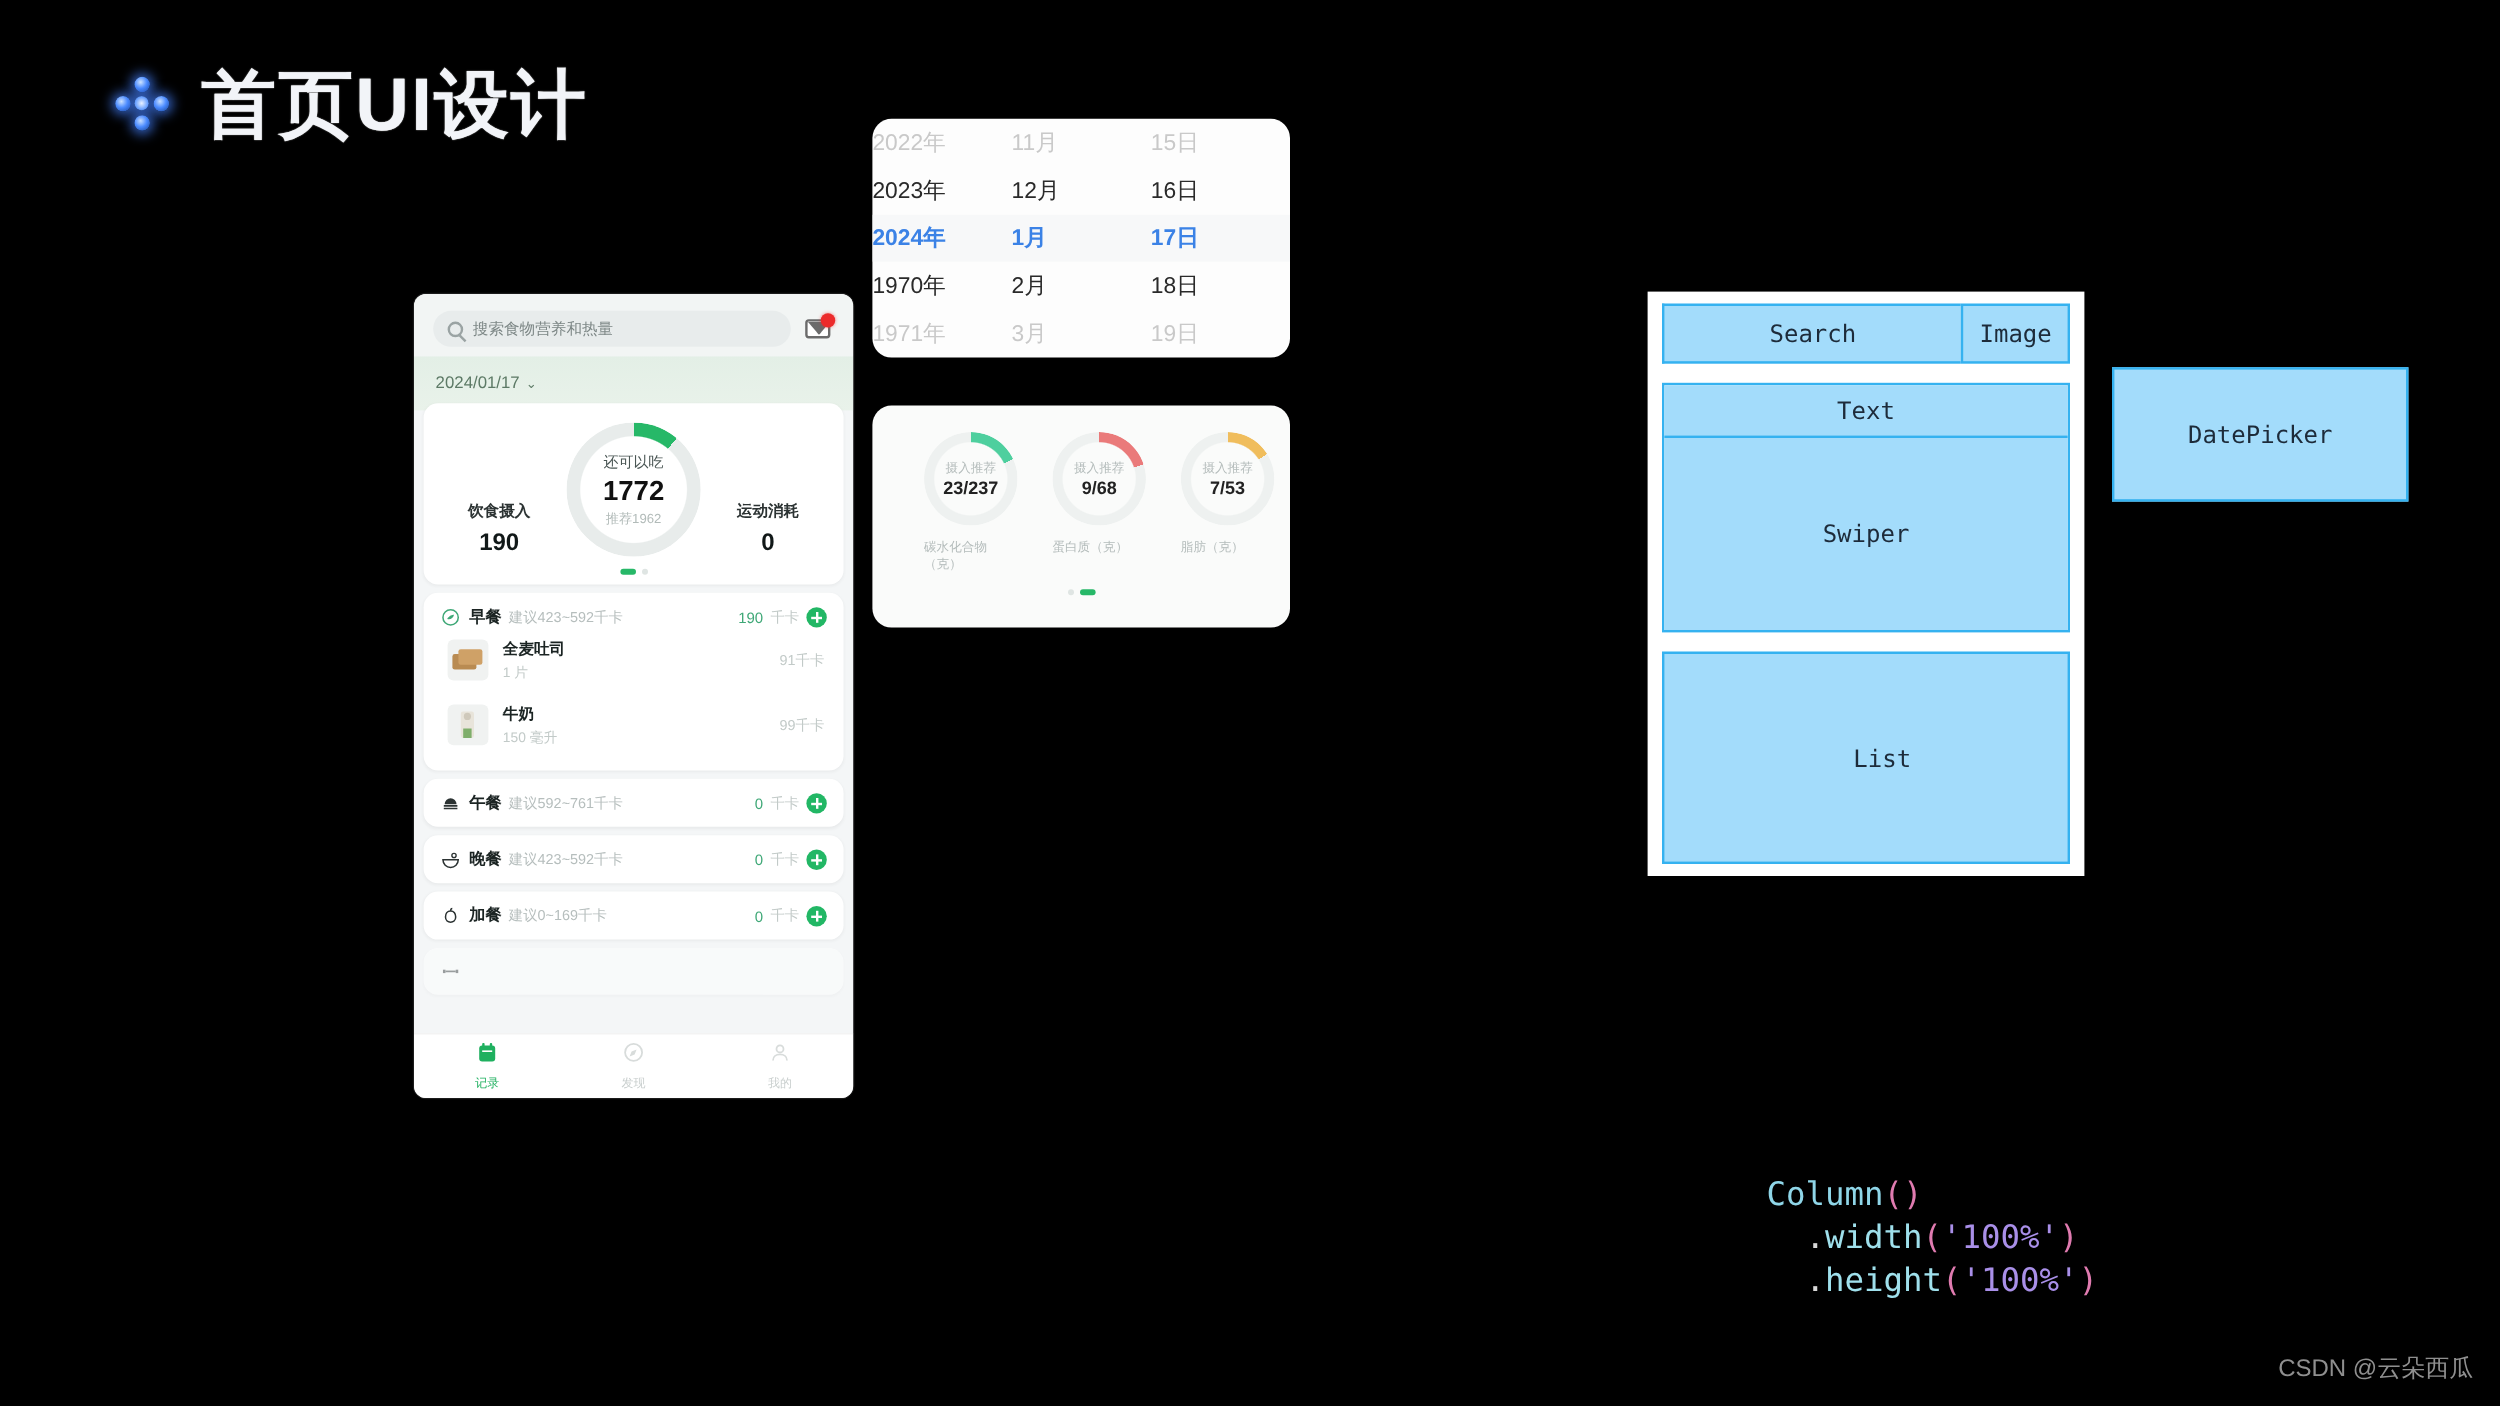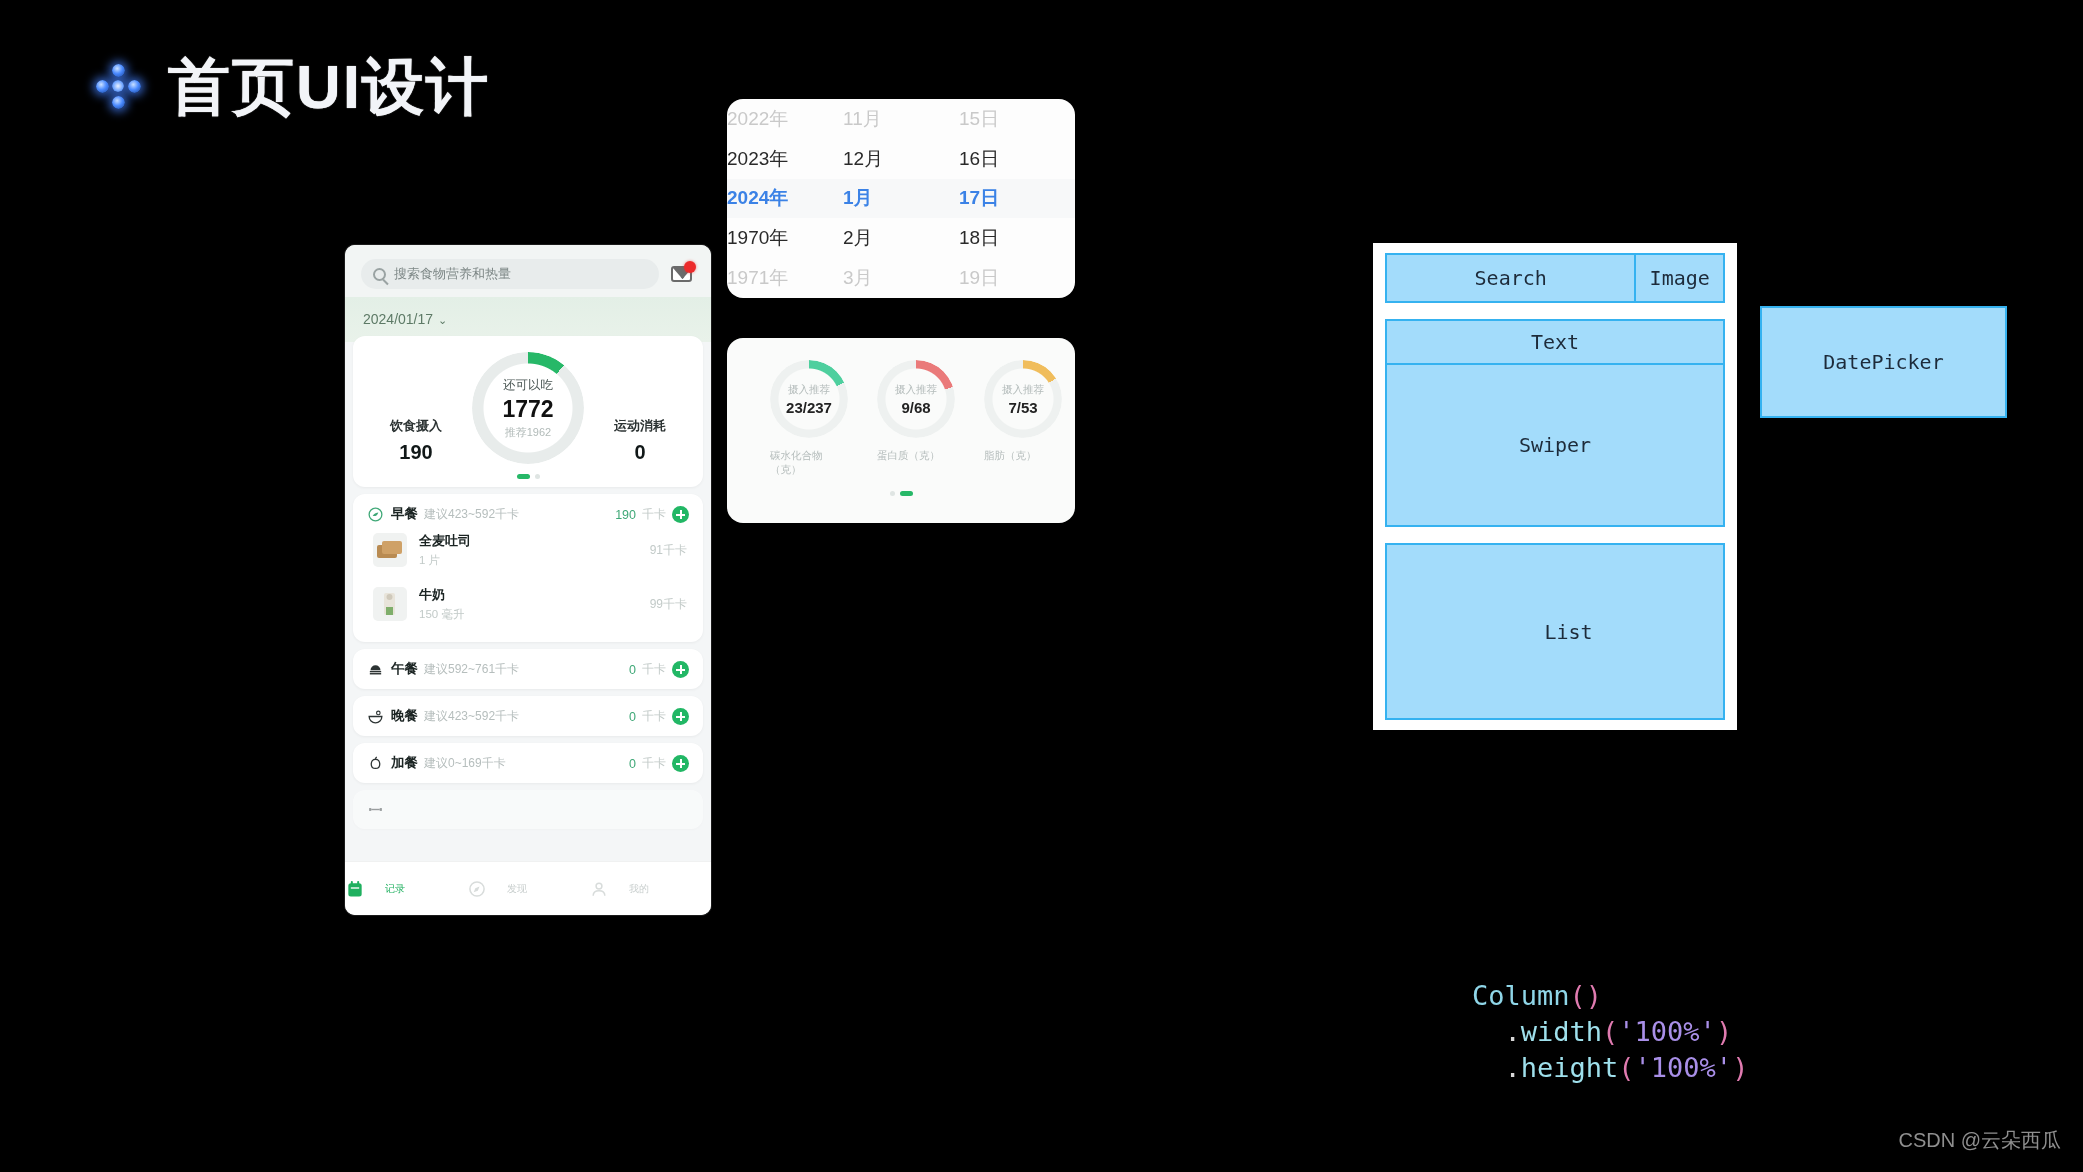--- a/index.html
+++ b/index.html
@@ -98,21 +98,21 @@
 
   .food-row { display: flex; align-items: center; padding: 9px 2px 9px 6px; }
   .food-thumb { width: 34px; height: 34px; border-radius: 5px; flex: 0 0 auto; margin-right: 12px;
     background: #f0f2f1; position: relative; overflow: hidden; }
   .food-meta .fname { font-size: 13px; font-weight: bold; color: #1b2423; }
   .food-meta .fqty { font-size: 11.5px; color: #c2cac8; margin-top: 3px; }
   .food-kcal { margin-left: auto; font-size: 12px; color: #c2cac8; }
 
   .tabbar { position: absolute; left: 0; right: 0; bottom: 0; height: 54px; background: #fff;
     display: flex; align-items: center; border-top: 1px solid #f0f1f1; }
-  .tab { flex: 1; display: flex; align-items: center; gap: 20px; }
+  .tab { flex: 1; display: flex; flex-direction: column; align-items: center; gap: 9px; }
   .tab .t-ico { width: 20px; height: 20px; }
   .tab .t-lab { font-size: 10px; }
   .tab.active .t-lab { color: #1fb05f; }
   .tab .t-lab { color: #c9cfce; }
 
   
   .dp-card {
     position: absolute; left: 727px; top: 99px; width: 348px; height: 199px;
     background: #fdfdfd; border-radius: 16px; overflow: hidden;
     box-shadow: 0 3px 14px rgba(0,0,0,.35);

